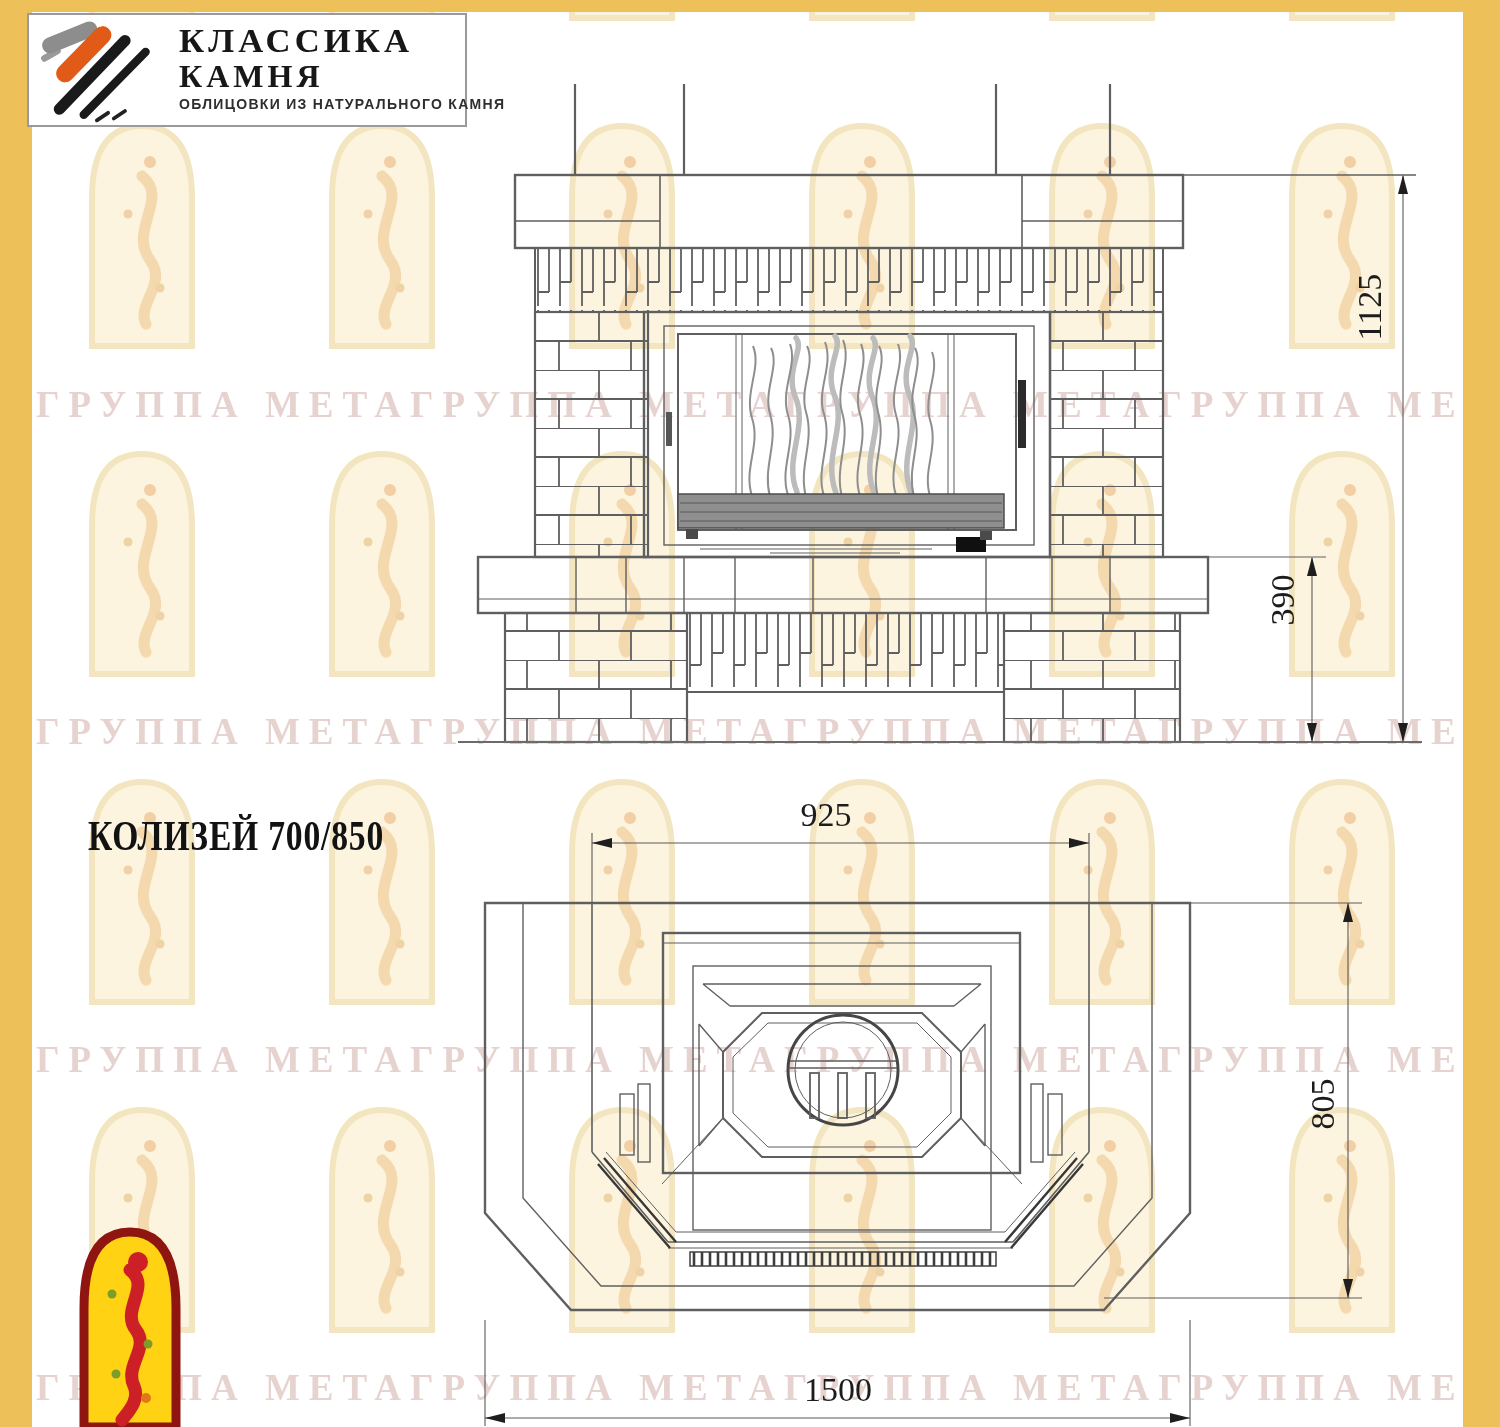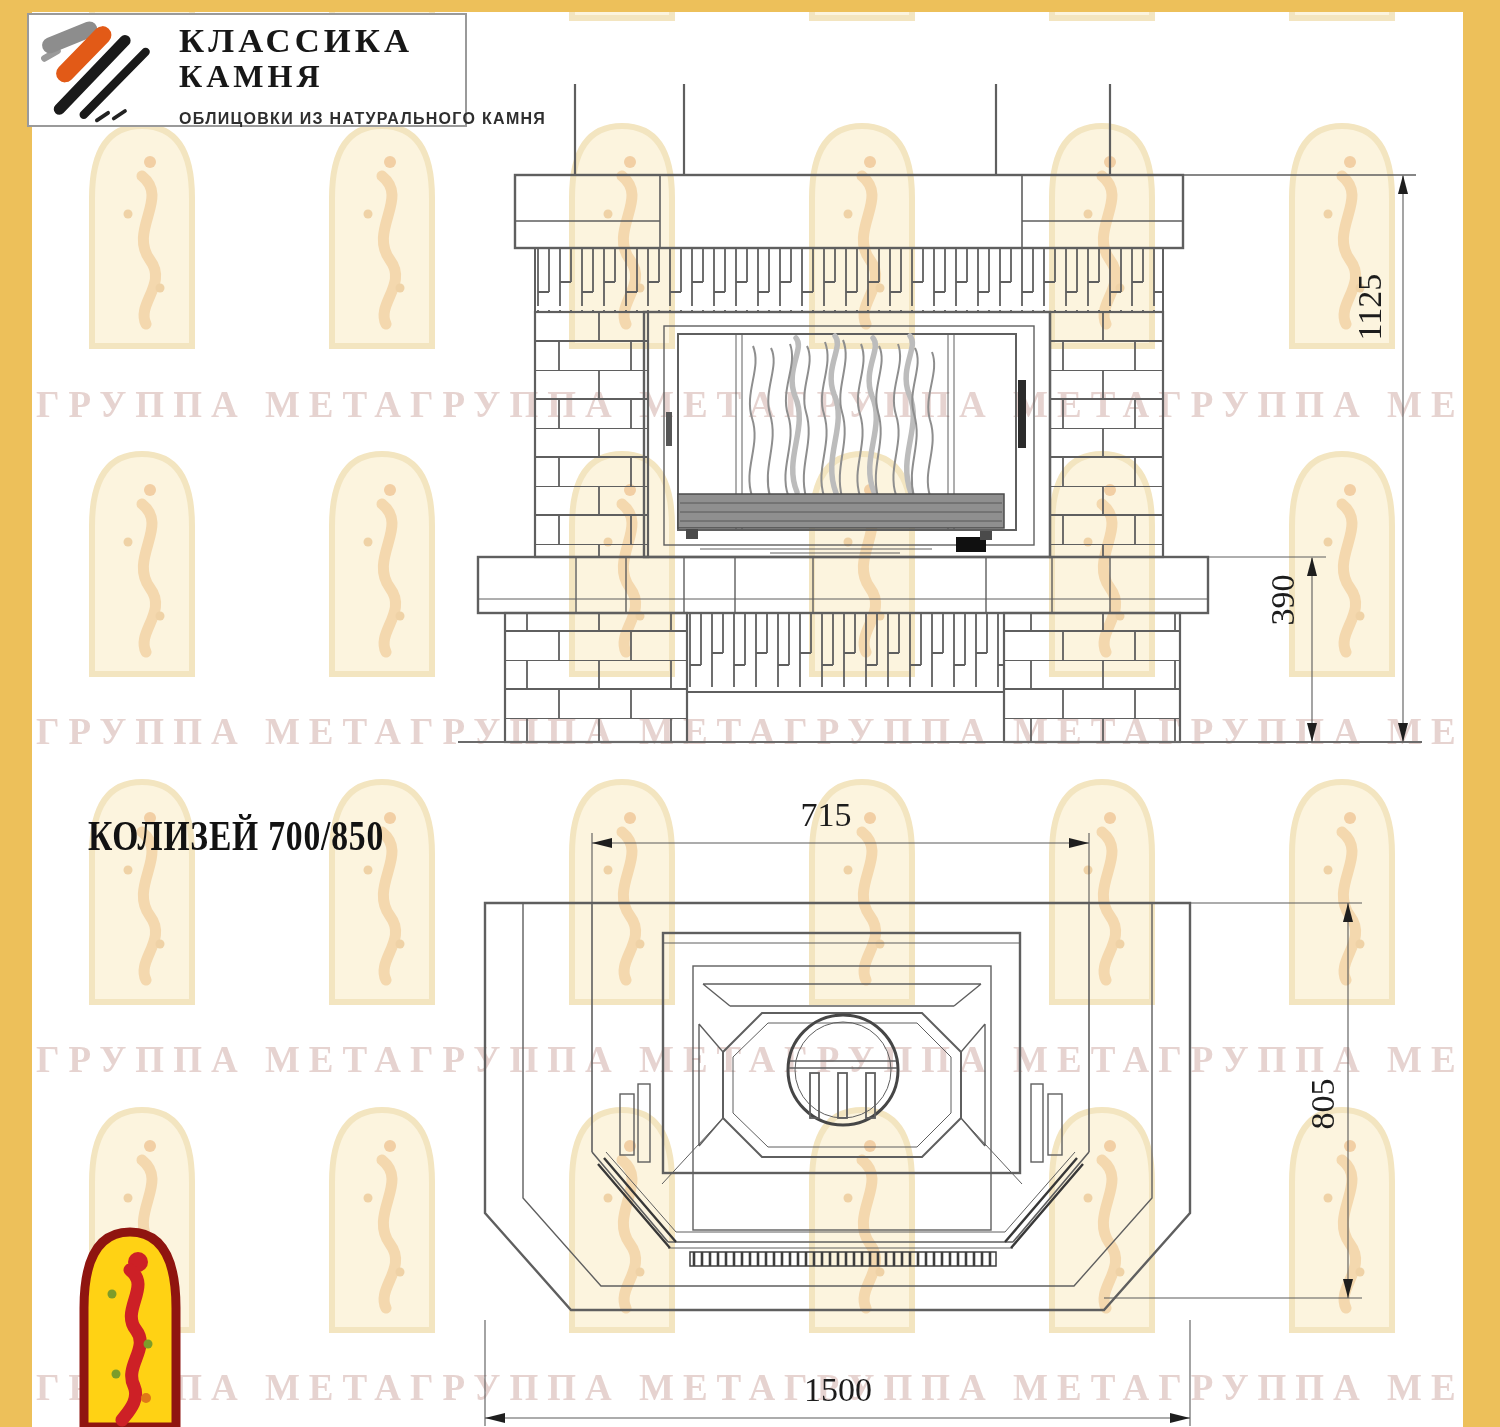--- a/index.html
+++ b/index.html
@@ -25,22 +25,22 @@
   .logo-text{position:absolute;left:150px;top:8px;width:290px;}
   .logo-line1{
     font-family:"Liberation Serif",serif;font-weight:bold;font-size:34px;line-height:36px;
     letter-spacing:4px;color:#171717;transform:scaleX(1.02);transform-origin:left;
   }
   .logo-line2{
     font-family:"Liberation Serif",serif;font-weight:bold;font-size:32px;line-height:34px;
     letter-spacing:4px;color:#171717;
   }
   .logo-sub{
-    margin-top:17px;font-family:"Liberation Sans",sans-serif;font-weight:bold;
-    font-size:16px;letter-spacing:1.3px;color:#2e2e2e;white-space:nowrap;
+    margin-top:3px;font-family:"Liberation Sans",sans-serif;font-weight:bold;
+    font-size:14px;letter-spacing:1.3px;color:#2e2e2e;white-space:nowrap;
   }
   .model-title{
     position:absolute;left:88px;top:812px;
     font-family:"Liberation Serif",serif;font-weight:bold;font-size:42px;color:#121212;
     transform:scaleX(0.80);transform-origin:left top;white-space:nowrap;letter-spacing:1px;
   }
   .dim-label{
     position:absolute;font-family:"Liberation Serif",serif;font-size:34px;color:#1c1c1c;
     transform:translate(-50%,-50%);white-space:nowrap;
   }
@@ -227,21 +227,21 @@
     <div class="logo-line1">КЛАССИКА</div>
     <div class="logo-line2">КАМНЯ</div>
     <div class="logo-sub">ОБЛИЦОВКИ ИЗ НАТУРАЛЬНОГО КАМНЯ</div>
   </div>
 </div>
 
 <div class="model-title">КОЛИЗЕЙ 700/850</div>
 
 <div class="dim-label vert" style="left:1370px;top:307px;">1125</div>
 <div class="dim-label vert" style="left:1283px;top:600px;">390</div>
-<div class="dim-label" style="left:826px;top:815px;">715</div>
+<div class="dim-label" style="left:826px;top:815px;">925</div>
 <div class="dim-label vert" style="left:1323px;top:1104px;">805</div>
 <div class="dim-label" style="left:838px;top:1390px;">1500</div>
 
 <svg class="layer" style="left:78px;top:1222px;" width="104" height="205" viewBox="0 0 104 205">
   <path d="M6,205 V86 Q6,10 52,10 Q98,10 98,86 V205 Z" fill="#ffd214" stroke="#8f1510" stroke-width="9"></path>
   <circle cx="60" cy="40" r="10" fill="#cd2026"></circle>
   <path d="M52,48 C74,64 42,88 58,108 C72,126 46,144 56,164 C62,178 50,190 44,198" fill="none" stroke="#cd2026" stroke-width="13" stroke-linecap="round"></path>
   <circle cx="34" cy="72" r="4.5" fill="#7d9c2a"></circle>
   <circle cx="70" cy="122" r="4.5" fill="#7d9c2a"></circle>
   <circle cx="38" cy="152" r="4.5" fill="#7d9c2a"></circle>

